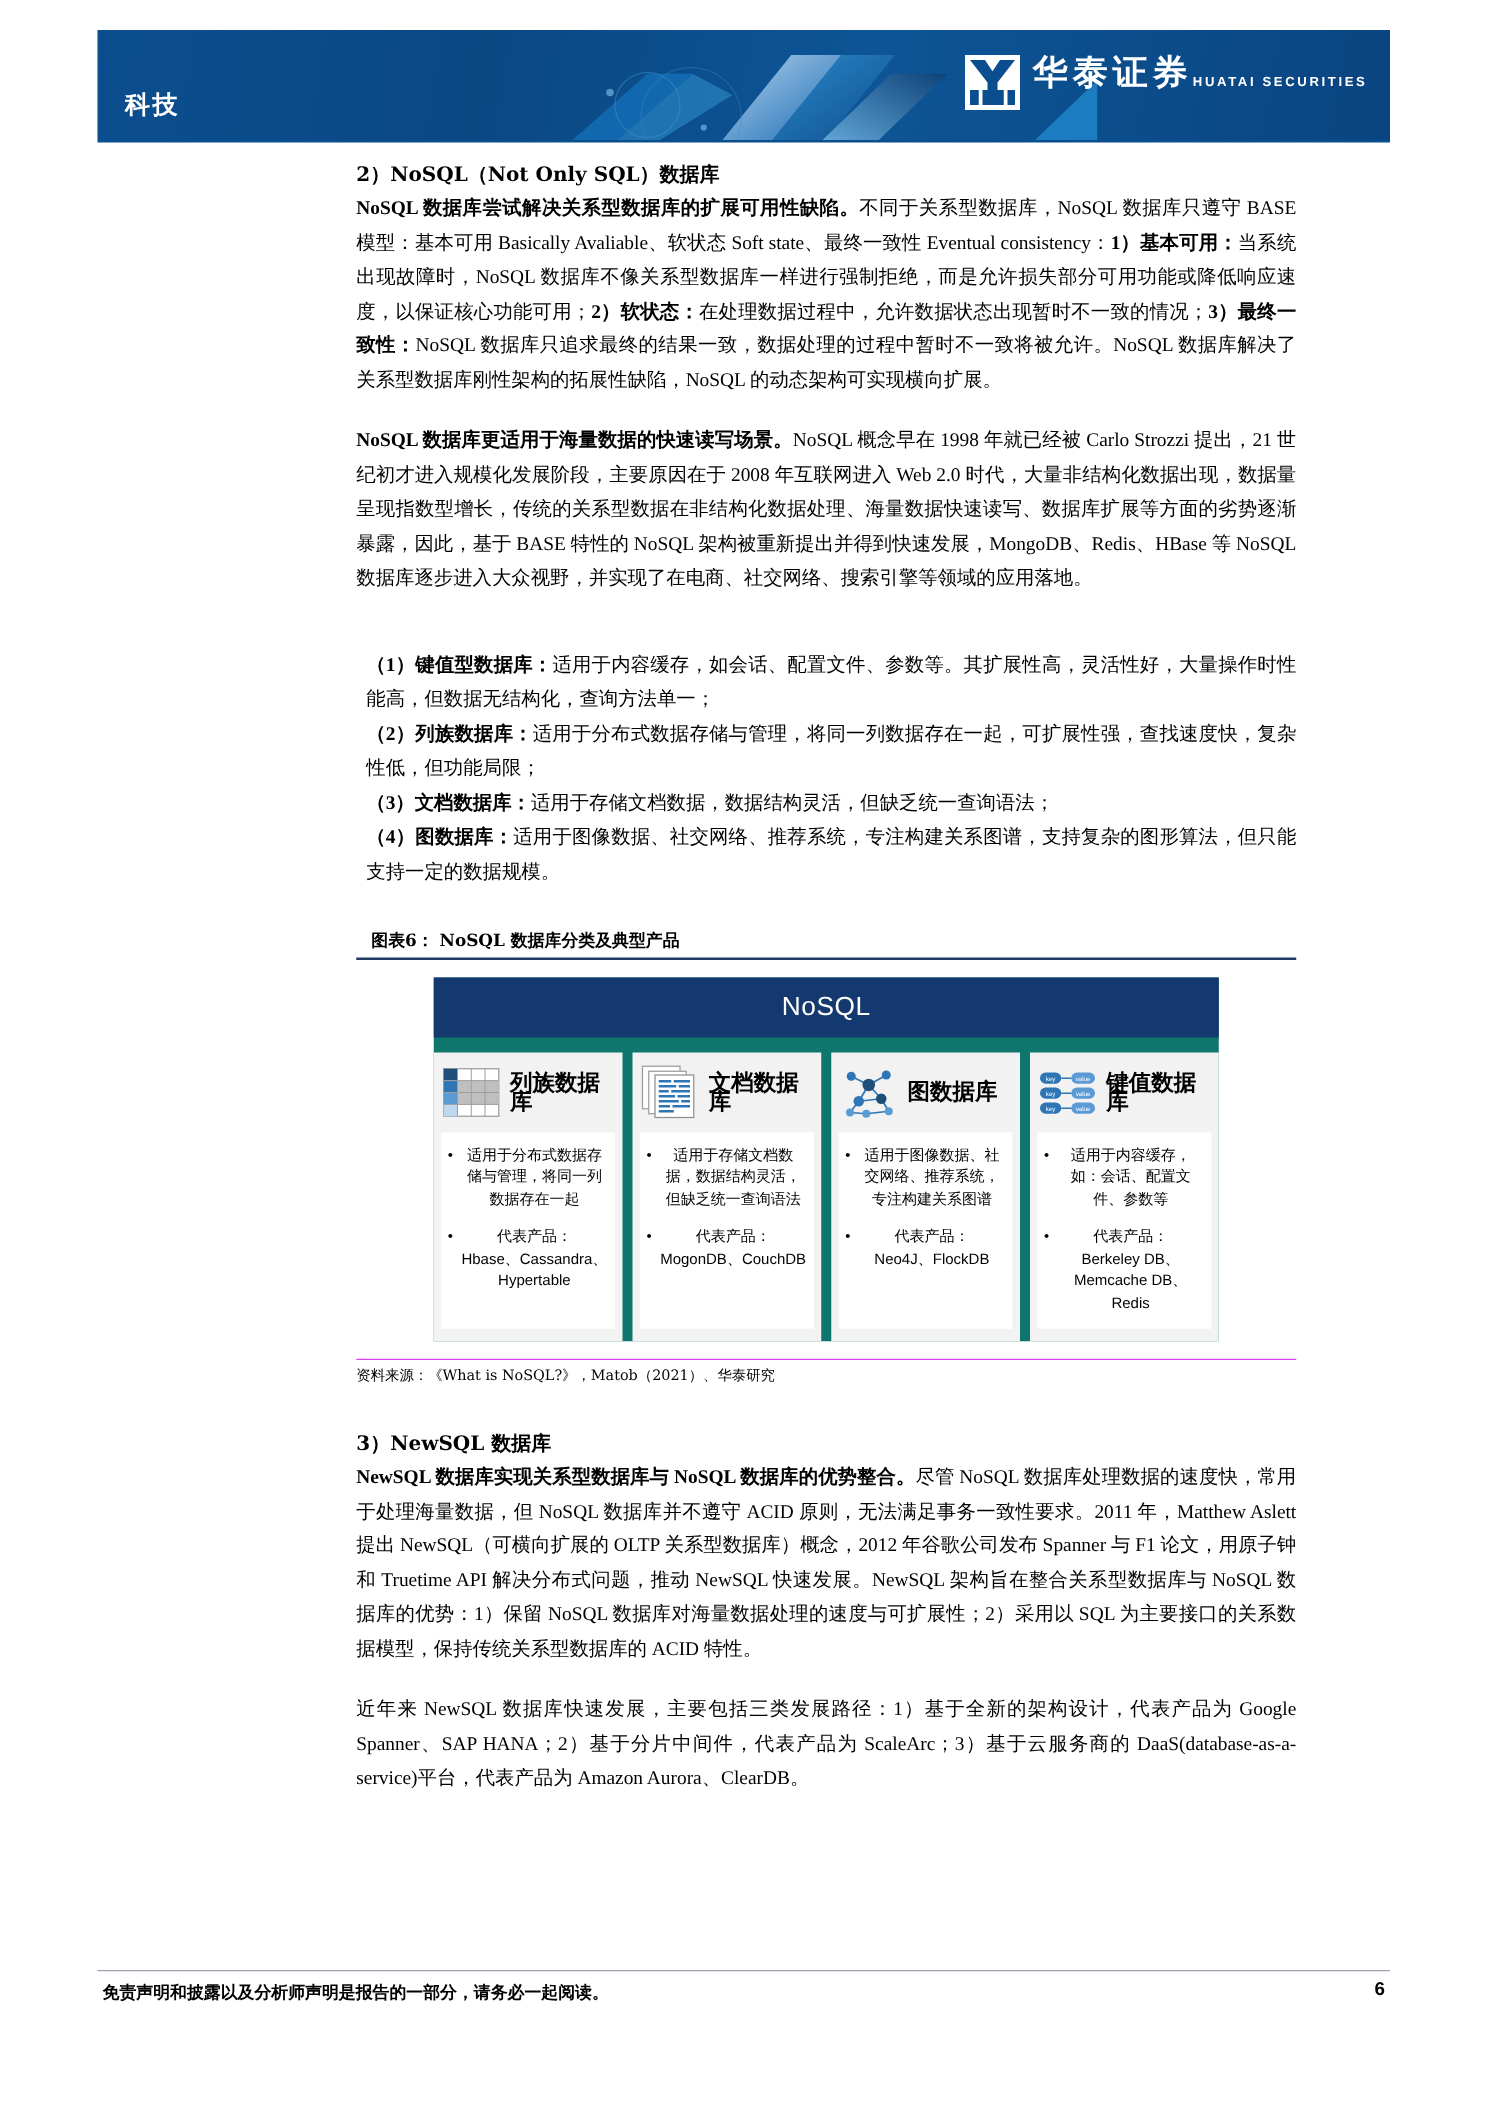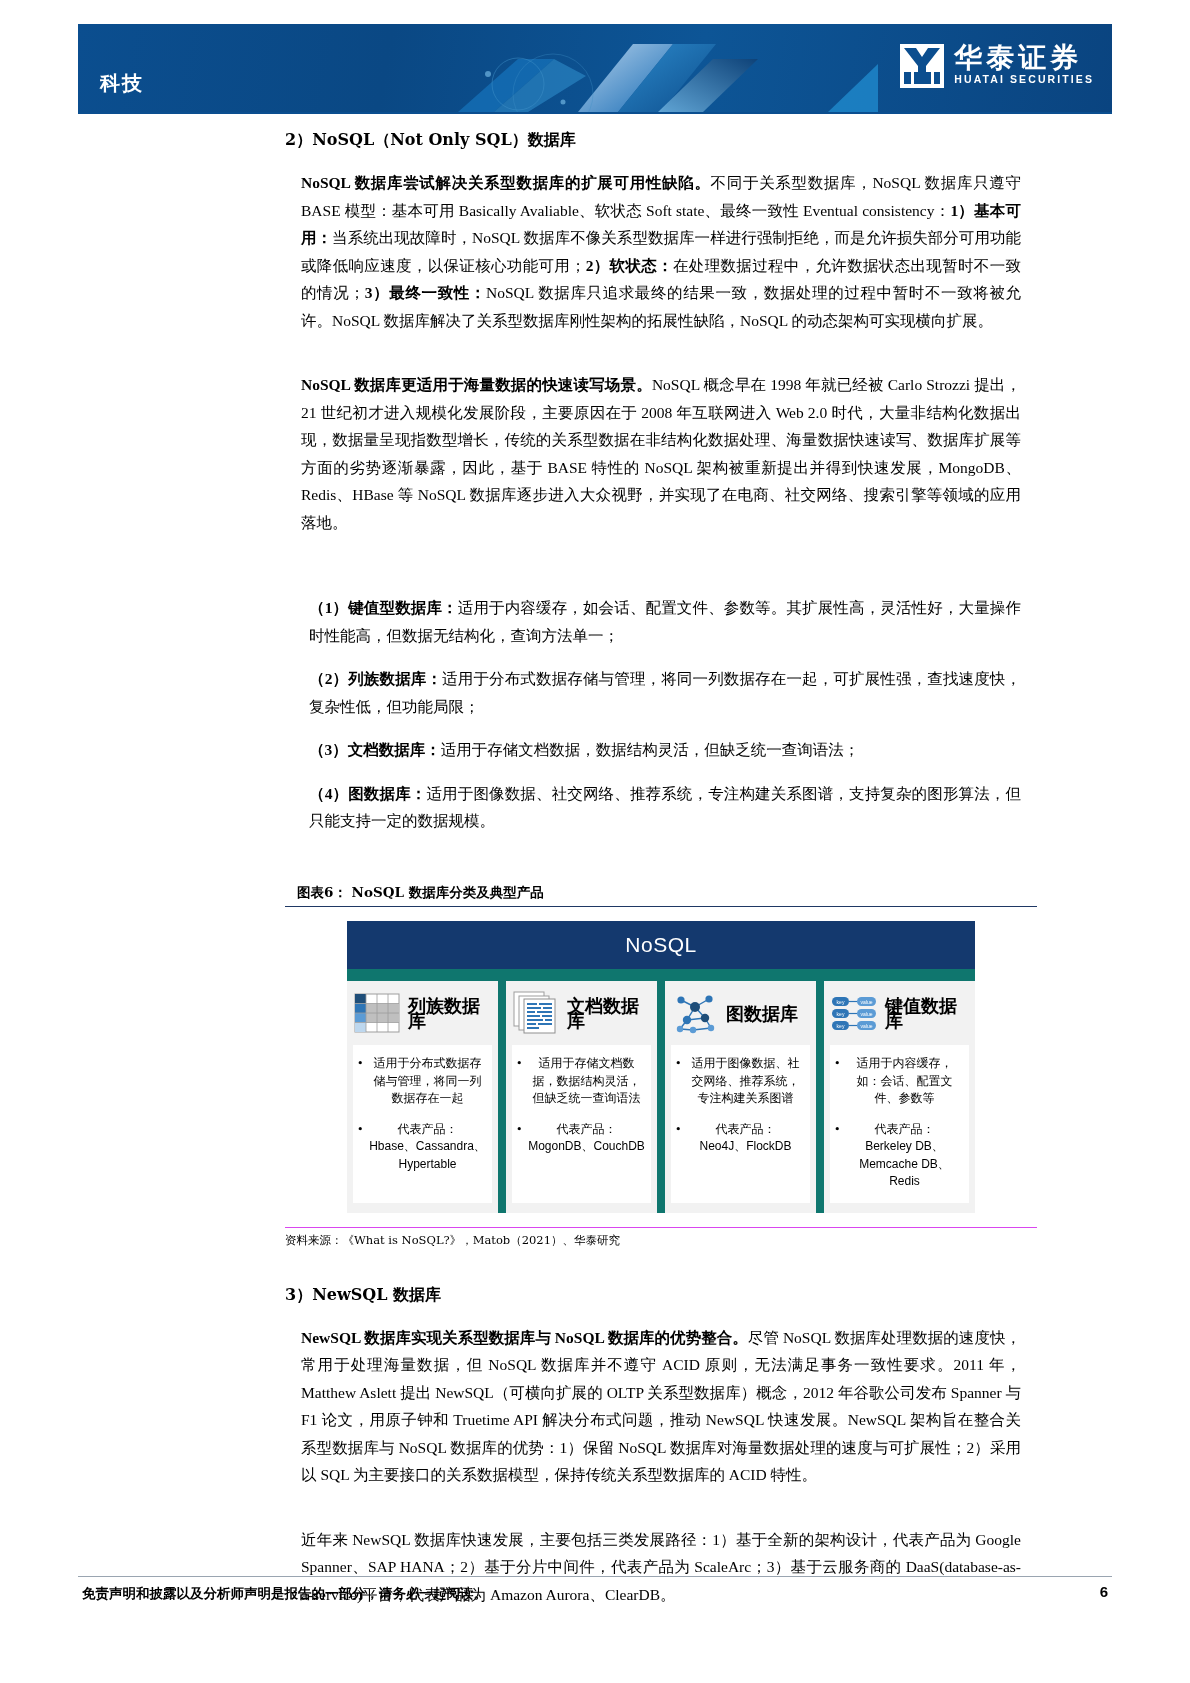--- a/index.html
+++ b/index.html
@@ -23,31 +23,31 @@
   .hdr-label{
     position:absolute;left:22px;top:46px;
     color:#fff;font-size:20px;font-weight:bold;letter-spacing:2px;
     font-family:"DejaVu Serif",serif;
   }
   .logo{
     position:absolute;right:18px;top:20px;
     display:flex;align-items:flex-start;gap:10px;
   }
   .logo-mark{width:44px;height:44px;position:relative;}
-  .logo-text{display:flex;flex-direction:column;}
+  .logo-text{display:flex;}
   .logo-cn{color:#fff;font-size:28px;font-weight:bold;letter-spacing:4px;line-height:1;font-family:"DejaVu Serif",serif;}
-  .logo-en{color:#fff;font-size:10.5px;font-weight:bold;letter-spacing:2.1px;margin-top:1px;font-family:"Liberation Sans",sans-serif;}
+  .logo-en{color:#fff;font-size:10.5px;font-weight:bold;letter-spacing:2.1px;margin-top:16px;font-family:"Liberation Sans",sans-serif;}
   .hdr-underline{
     position:absolute;left:78px;top:112px;width:1034px;height:2px;background:#0b4e8f;
   }
 
   
   .content{position:absolute;left:285px;top:126px;width:752px;}
 
-  p{margin:16px;}
+  p{margin:0;}
   .para{
     font-size:15.5px;
     line-height:27.5px;
     text-align:justify;
     text-justify:inter-ideograph;
     margin-bottom:0;
   }
   .gap{height:21px;}
   .gap-sm{height:12px;}
   .b{font-weight:bold;}

